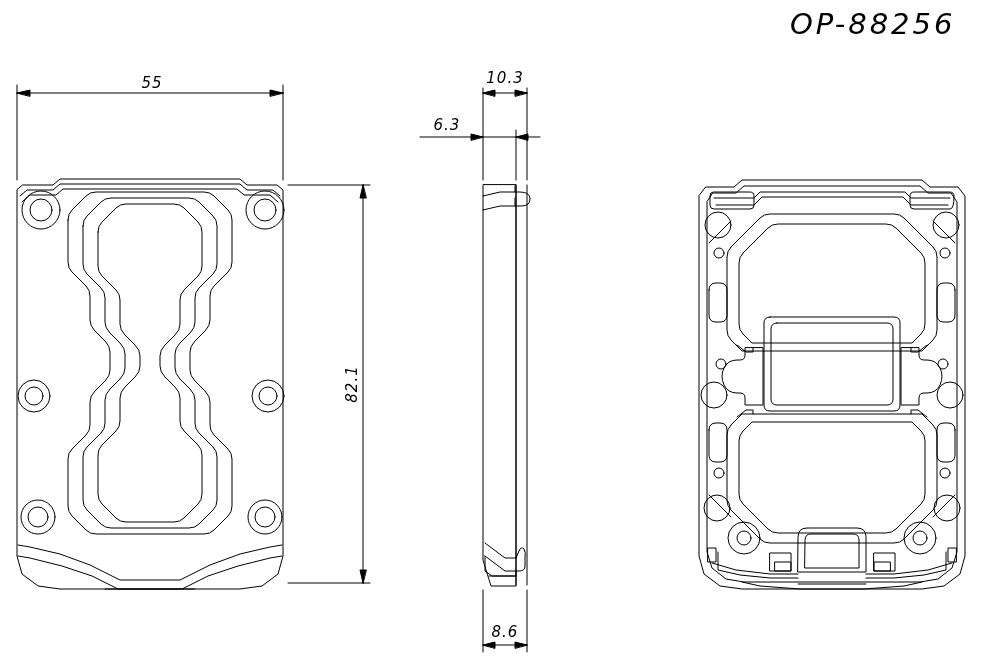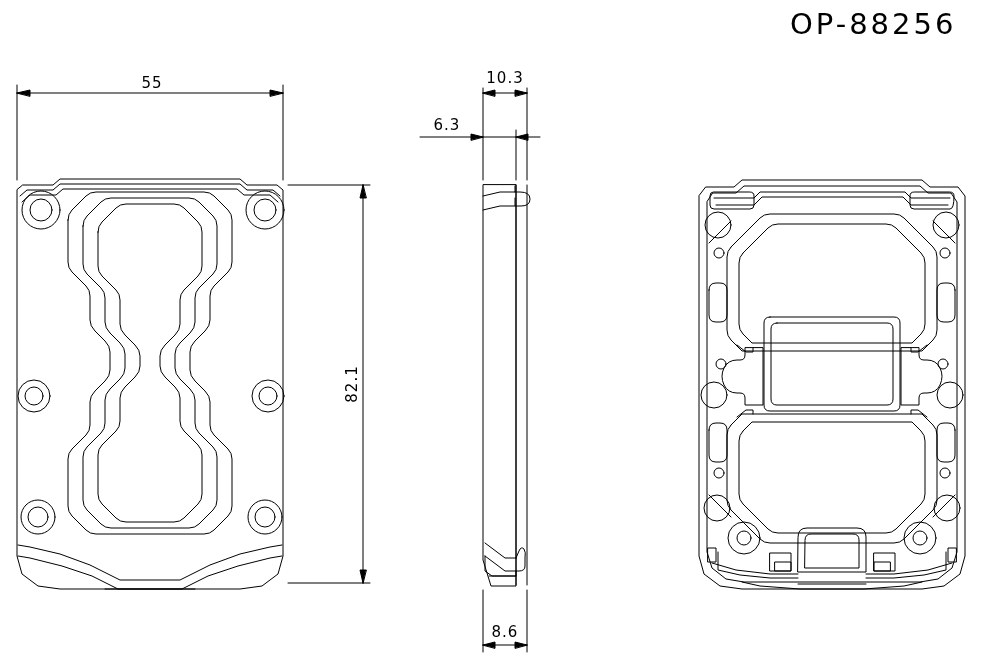--- a/index.html
+++ b/index.html
@@ -1,18 +1,18 @@
 <!DOCTYPE html>
 <html><head>
 <meta charset="utf-8">
 <style>
   html,body{margin:0;padding:0;background:#ffffff;}
   body{width:1000px;height:660px;overflow:hidden;
        font-family:"DejaVu Sans","Liberation Sans",sans-serif;}
-  #sheet{position:relative;width:924px;height:660px;background:#fff;}
+  #sheet{position:relative;width:924px;height:660px;background:#fff;font-style:italic;}
   #sheet svg{display:block;}
   .dimtext{font-family:"DejaVu Sans","Liberation Sans",sans-serif;
            font-size:15px;fill:#000;letter-spacing:1px;}
   .titletext{font-family:"DejaVu Sans","Liberation Sans",sans-serif;
              font-size:29px;fill:#000;letter-spacing:3px;}
 </style>
 </head>
 <body>
 
 <div id="sheet">

